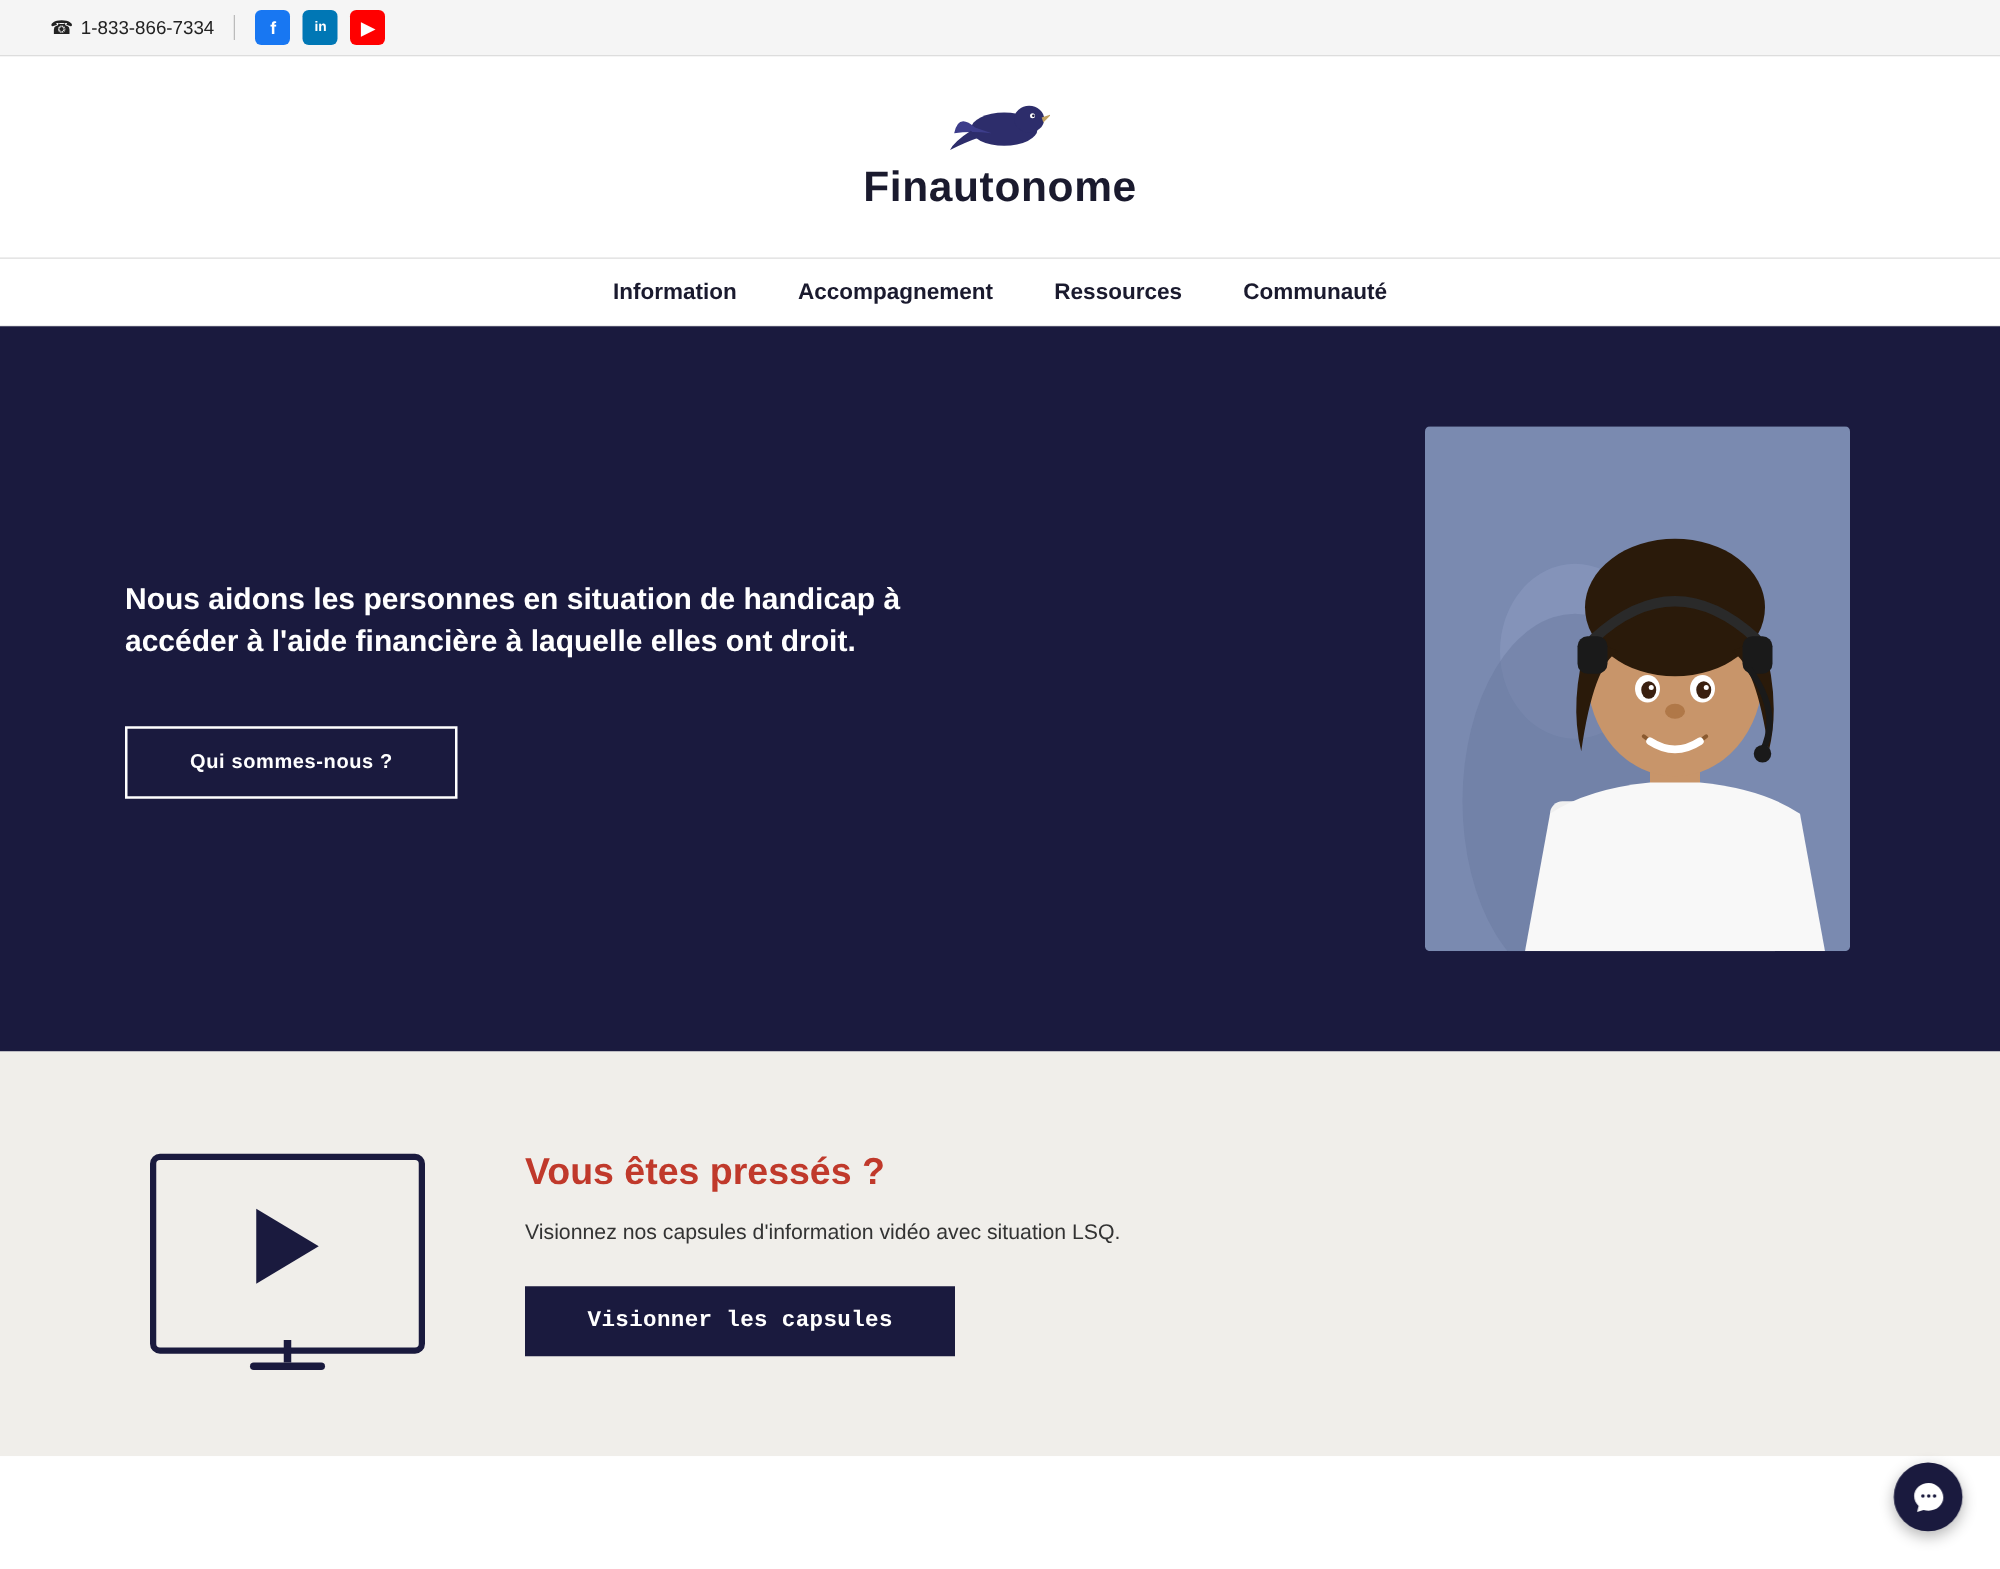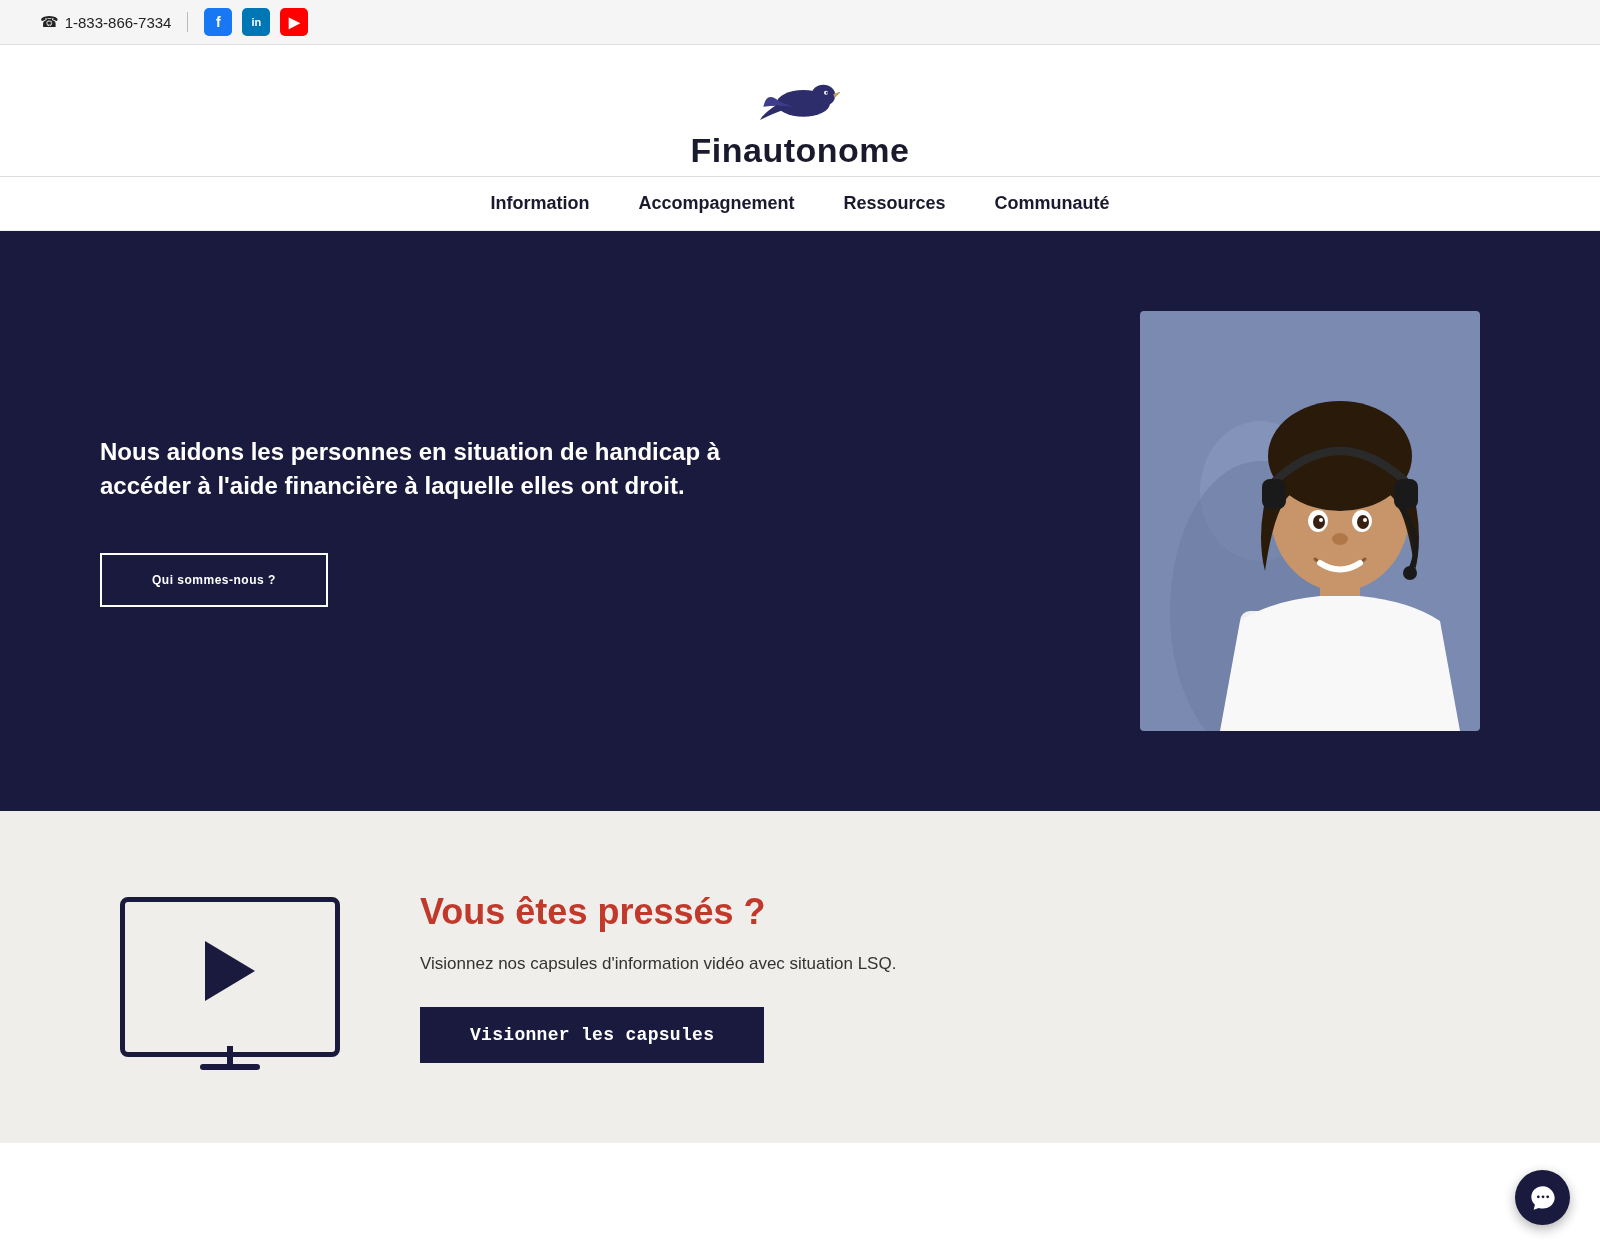--- a/index.html
+++ b/index.html
@@ -46,21 +46,21 @@
     }
     .fb-icon { background: #1877f2; }
     .li-icon { background: #0077b5; }
     .yt-icon { background: #ff0000; }
 
     
     .header {
       display: flex;
       flex-direction: column;
       align-items: center;
-      padding: 30px 0 6px;
+      padding: 30px 0 36px;
       border-bottom: 1px solid #ddd;
     }
     .logo-area {
       display: flex;
       flex-direction: column;
       align-items: center;
       gap: 6px;
     }
     .logo-bird {
       width: 80px;
@@ -110,21 +110,21 @@
       font-weight: 700;
       line-height: 1.4;
       margin-bottom: 50px;
     }
     .hero-btn {
       display: inline-block;
       border: 2px solid #fff;
       color: #fff;
       background: transparent;
       padding: 18px 50px;
-      font-size: 12px;
+      font-size: 16px;
       font-weight: 700;
       cursor: pointer;
       letter-spacing: 0.5px;
     }
     .hero-right {
       flex-shrink: 0;
       width: 340px;
       height: 420px;
       overflow: hidden;
       border-radius: 4px;
@@ -177,21 +177,21 @@
     .video-icon-wrap .monitor-stand-base {
       width: 60px;
       height: 6px;
       background: #1a1a3e;
       border-radius: 3px;
     }
     .section2-content {
       flex: 1;
     }
     .section2-heading {
-      font-size: 36px;
+      font-size: 30px;
       color: #c0392b;
       font-weight: 700;
       margin-bottom: 18px;
     }
     .section2-text {
       font-size: 17px;
       color: #333;
       margin-bottom: 30px;
       line-height: 1.5;
     }

